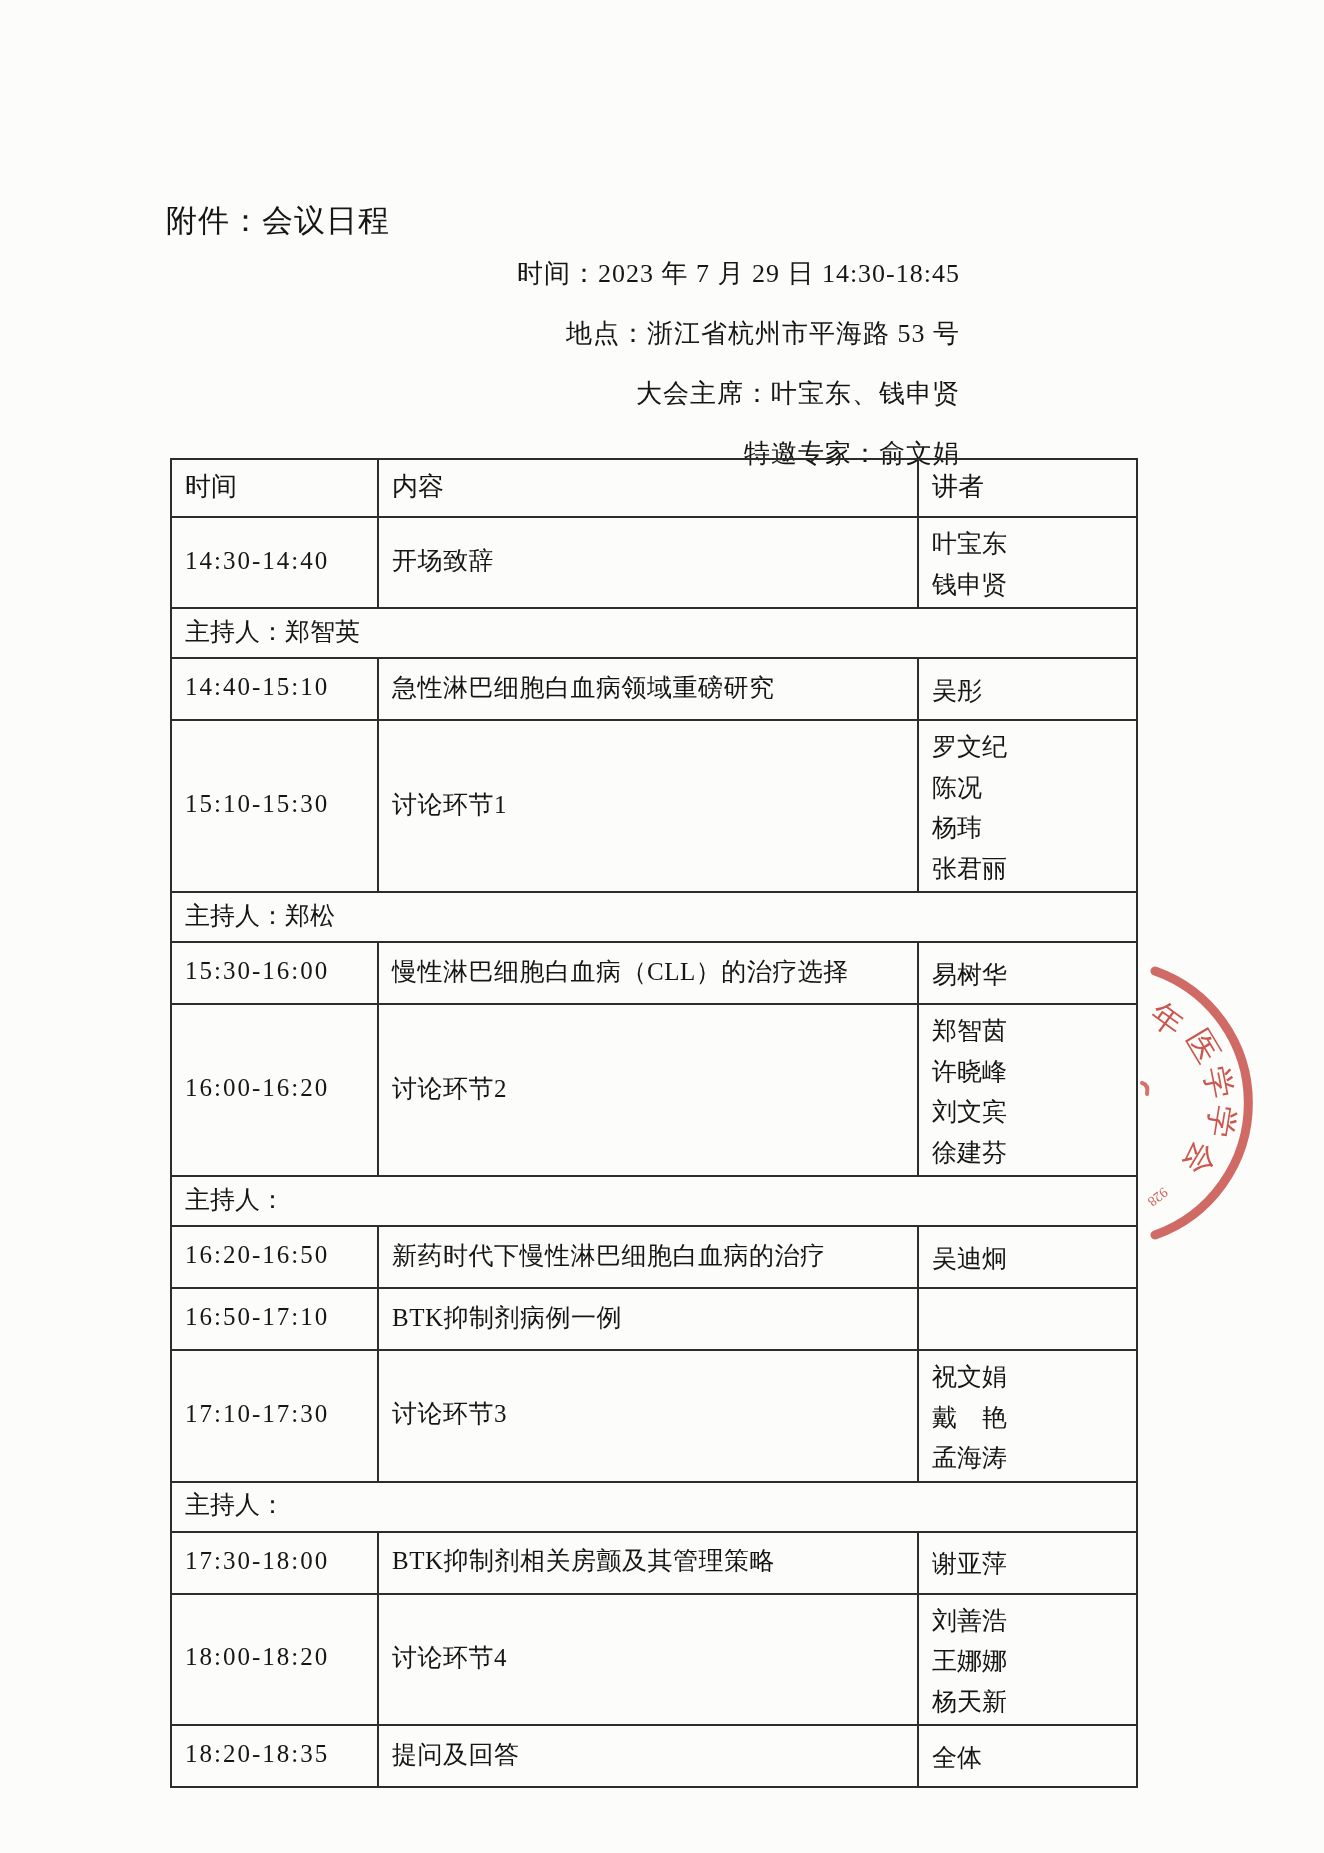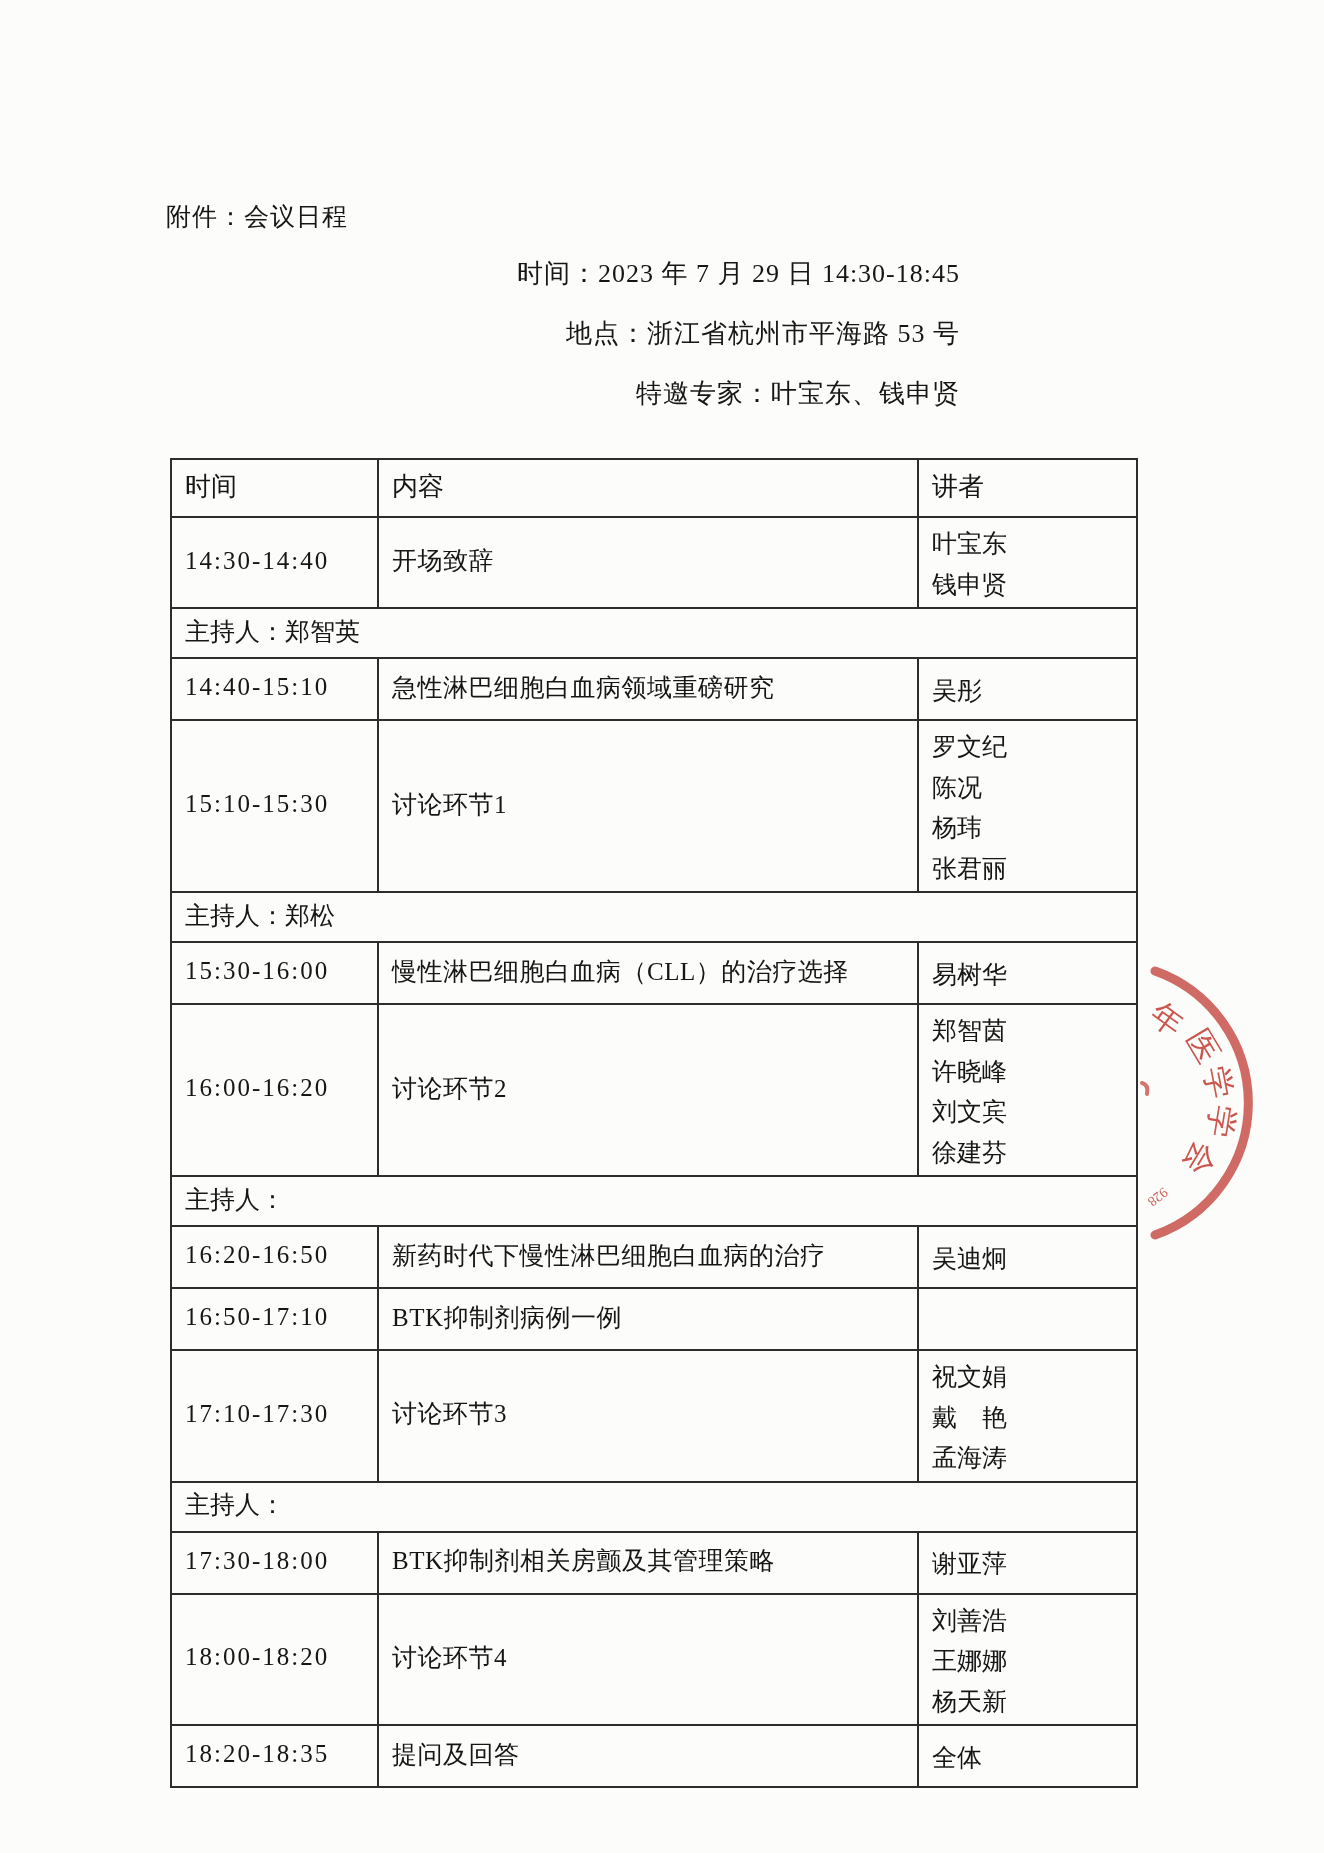--- a/index.html
+++ b/index.html
@@ -7,21 +7,21 @@
     position:relative;
     width:1324px;height:1853px;
     margin:0 auto;
     background:#fcfcfa;
     font-family:"Liberation Serif","DejaVu Serif",serif;
     color:#161616;
     overflow:hidden;
   }
   .attachment{
     position:absolute;left:166px;top:200px;
-    font-size:25px;letter-spacing:1px;
+    font-size:31px;letter-spacing:1px;
   }
   .meta{
     position:absolute;left:170px;top:256px;width:790px;
     text-align:right;
   }
   .meta-line{
     font-size:26px;
     margin:0 0 25px 0;
     letter-spacing:1px;
     white-space:nowrap;
@@ -69,21 +69,22 @@
 </head>
 <body>
 
 <div class="page">
 
   <div class="attachment">附件：会议日程</div>
 
   <div class="meta">
     <p class="meta-line">时间：2023 年 7 月 29 日 14:30-18:45</p>
     <p class="meta-line">地点：浙江省杭州市平海路 53 号</p>
-    <p class="meta-line">特邀专家：叶宝东、钱申贤</p>
+    <p class="meta-line">大会主席：叶宝东、钱申贤</p>
+    <p class="meta-line">特邀专家：俞文娟</p>
   </div>
 
   <div class="agenda">
     <table class="agenda-table">
       <colgroup>
         <col class="col-time">
           <col class="col-content">
           <col class="col-speaker">
       </colgroup>
       <thead>

